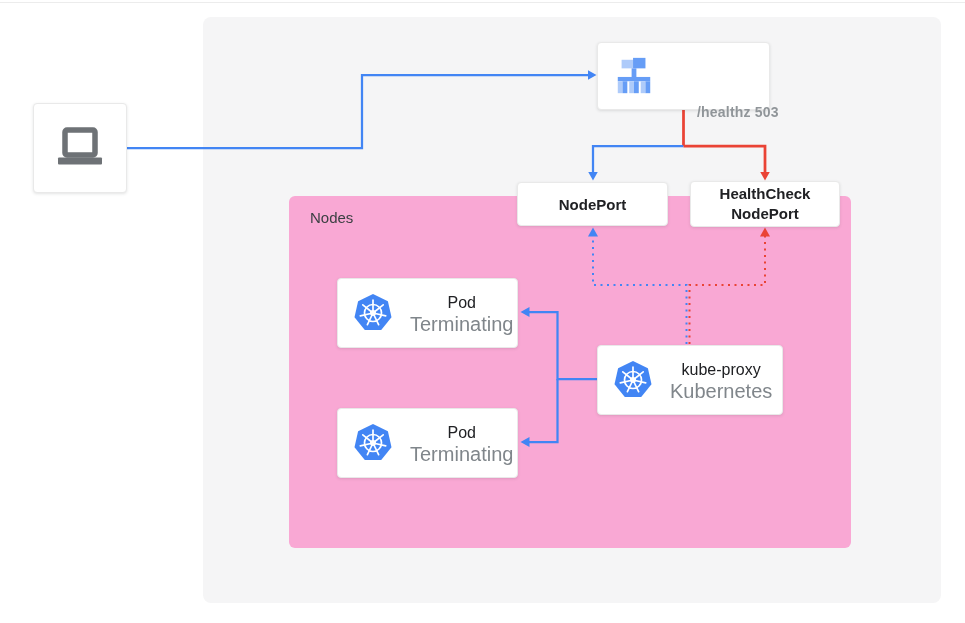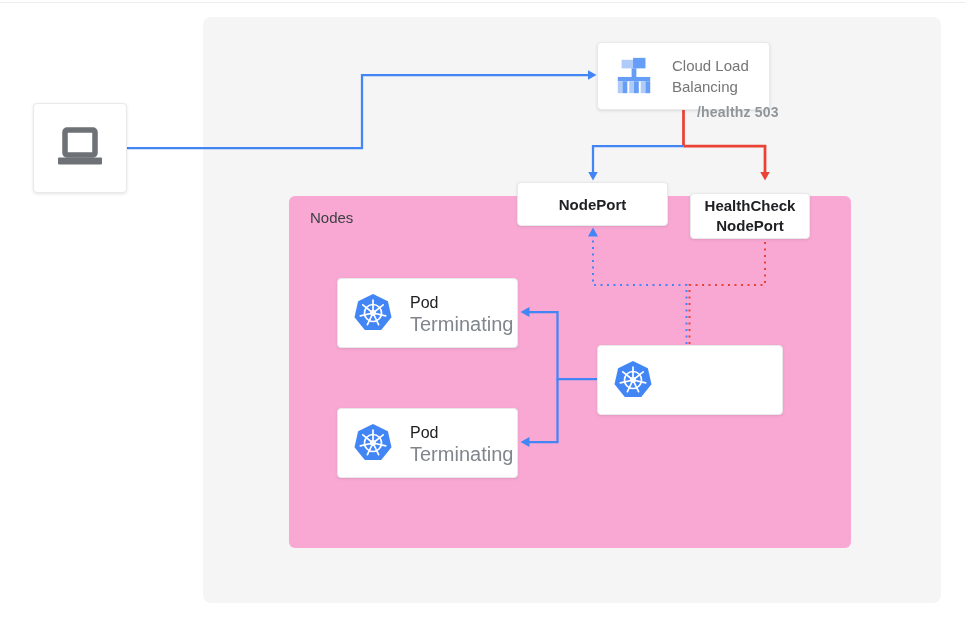--- a/index.html
+++ b/index.html
@@ -30,23 +30,23 @@
     box-sizing:border-box;
   }
   .laptop-box{left:33px;top:103px;width:94px;height:90px;display:flex;align-items:center;justify-content:center;}
   .clb-box{left:597px;top:42px;width:173px;height:68px;display:flex;align-items:center;padding-left:13px;gap:15px;}
   .clb-label{font-size:15px;line-height:21px;color:#757575;width:86px;}
   .healthz-label{
     position:absolute;left:697px;top:104px;
     font-size:14px;font-weight:bold;color:#909599;letter-spacing:.2px;
   }
   .nodeport-box{left:517px;top:182px;width:151px;height:44px;display:flex;align-items:center;justify-content:center;}
-  .hc-box{left:690px;top:193px;width:120px;height:46px;display:flex;flex-direction:column;align-items:center;justify-content:center;line-height:1.32;}
+  .hc-box{left:690px;top:181px;width:150px;height:46px;display:flex;flex-direction:column;align-items:center;justify-content:center;line-height:1.32;}
   .port-label{font-size:15px;font-weight:bold;color:#202124;text-align:center;}
-  .entity-box{display:flex;align-items:center;padding-left:15px;gap:17px;}
+  .entity-box{display:flex;align-items:center;padding-left:15px;gap:17px;text-align:center;}
   .pod1-box{left:337px;top:278px;width:181px;height:70px;}
   .pod2-box{left:337px;top:408px;width:181px;height:70px;}
   .kproxy-box{left:597px;top:345px;width:186px;height:70px;}
   .entity-title{font-size:16px;color:#202124;line-height:22px;}
   .entity-sub{font-size:20px;color:#80868b;line-height:20px;}
   .icon{flex:0 0 auto;display:block;}
 </style>
 </head>
 <body>
 
@@ -95,21 +95,20 @@
     <rect x="23" y="3" width="13" height="11" fill="#669df6"></rect>
     <rect x="21.5" y="14" width="5" height="10" fill="#669df6"></rect>
     <rect x="7" y="23" width="34" height="4.5" fill="#669df6"></rect>
     <rect x="7" y="27.5" width="5" height="12.5" fill="#aecbfa"></rect>
     <rect x="12" y="27.5" width="5" height="12.5" fill="#669df6"></rect>
     <rect x="19" y="27.5" width="5" height="12.5" fill="#aecbfa"></rect>
     <rect x="24" y="27.5" width="5" height="12.5" fill="#669df6"></rect>
     <rect x="31" y="27.5" width="5" height="12.5" fill="#aecbfa"></rect>
     <rect x="36" y="27.5" width="5" height="12.5" fill="#669df6"></rect>
   </svg>
-  <span class="clb-label">Cloud Load Balancing</span>
 </div>
 
 <div class="healthz-label">/healthz 503</div>
 
 <div class="white-box nodeport-box">
   <span class="port-label">NodePort</span>
 </div>
 
 <div class="white-box hc-box">
   <span class="port-label">HealthCheck</span>
@@ -166,13 +165,17 @@
       <line x1="20" y1="20" x2="20" y2="7"></line>
       <line x1="20" y1="20" x2="30.2" y2="11.9"></line>
       <line x1="20" y1="20" x2="32.7" y2="22.9"></line>
       <line x1="20" y1="20" x2="25.6" y2="31.7"></line>
       <line x1="20" y1="20" x2="14.4" y2="31.7"></line>
       <line x1="20" y1="20" x2="7.3" y2="22.9"></line>
       <line x1="20" y1="20" x2="9.8" y2="11.9"></line>
     </g>
     <circle cx="20" cy="20" r="3" fill="#ffffff"></circle>
   </svg>
+  <div>
+    <div class="entity-title">kube-proxy</div>
+    <div class="entity-sub">Kubernetes</div>
+  </div>
 </div>
 
 </body></html>

